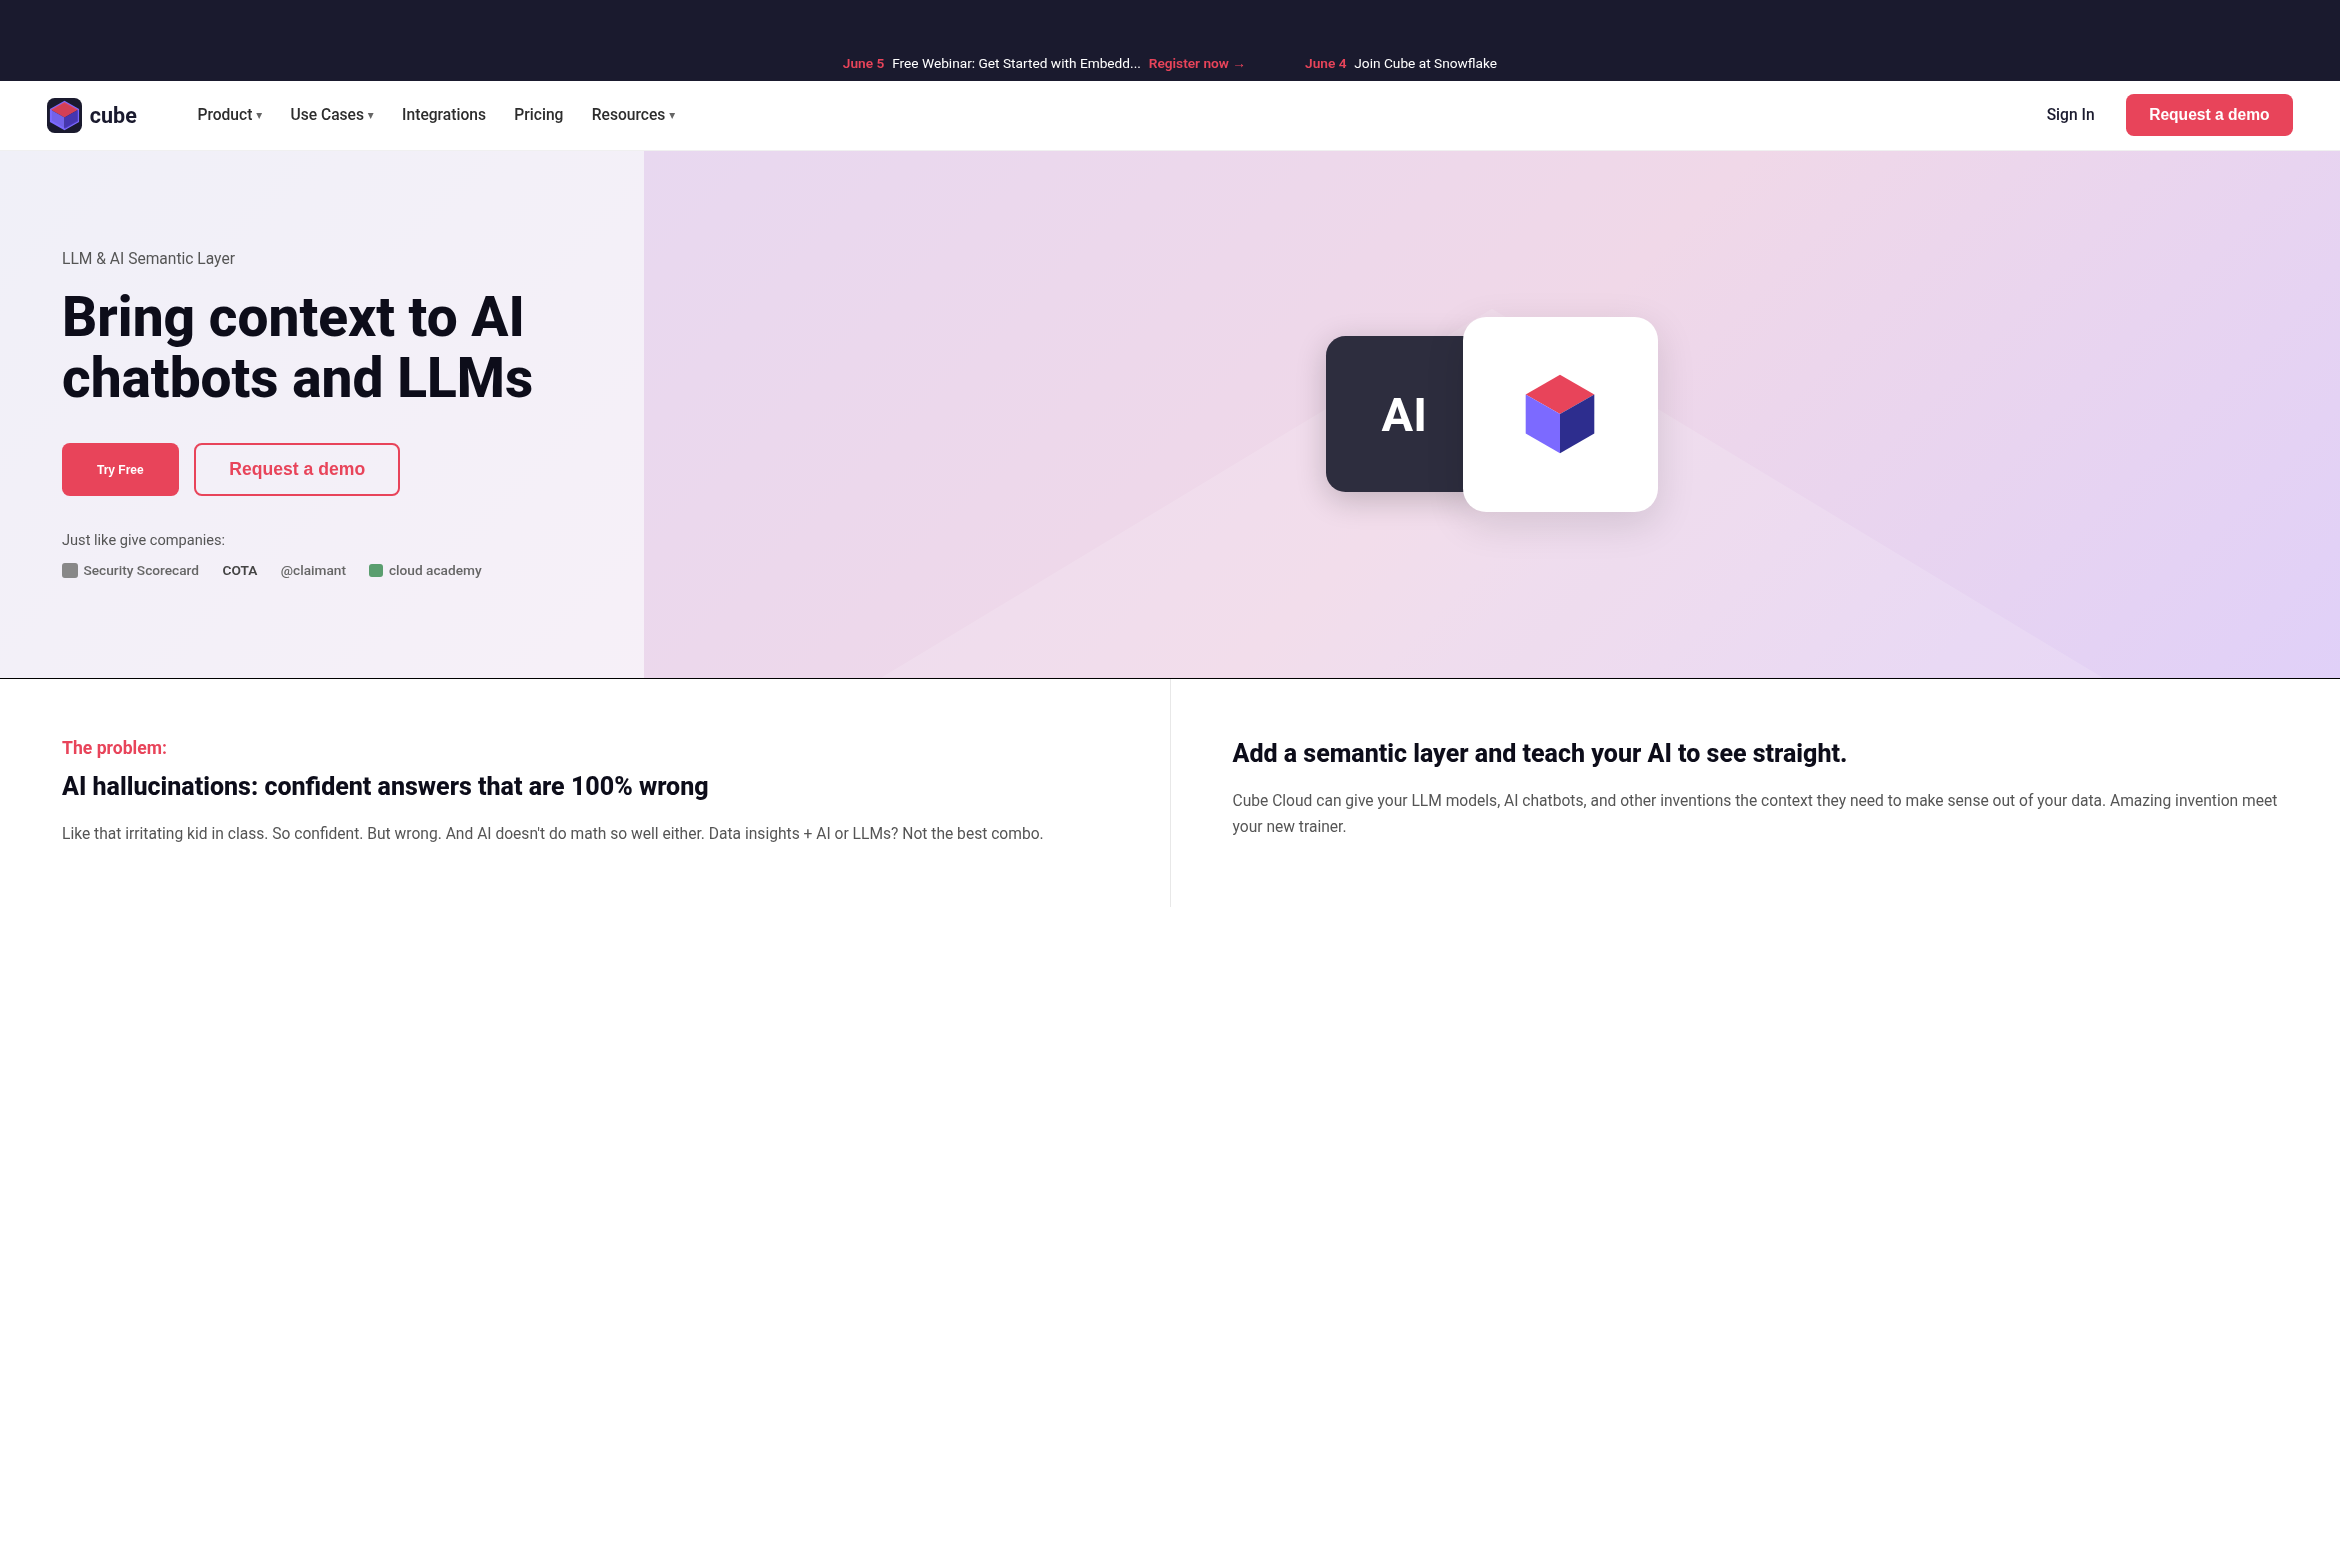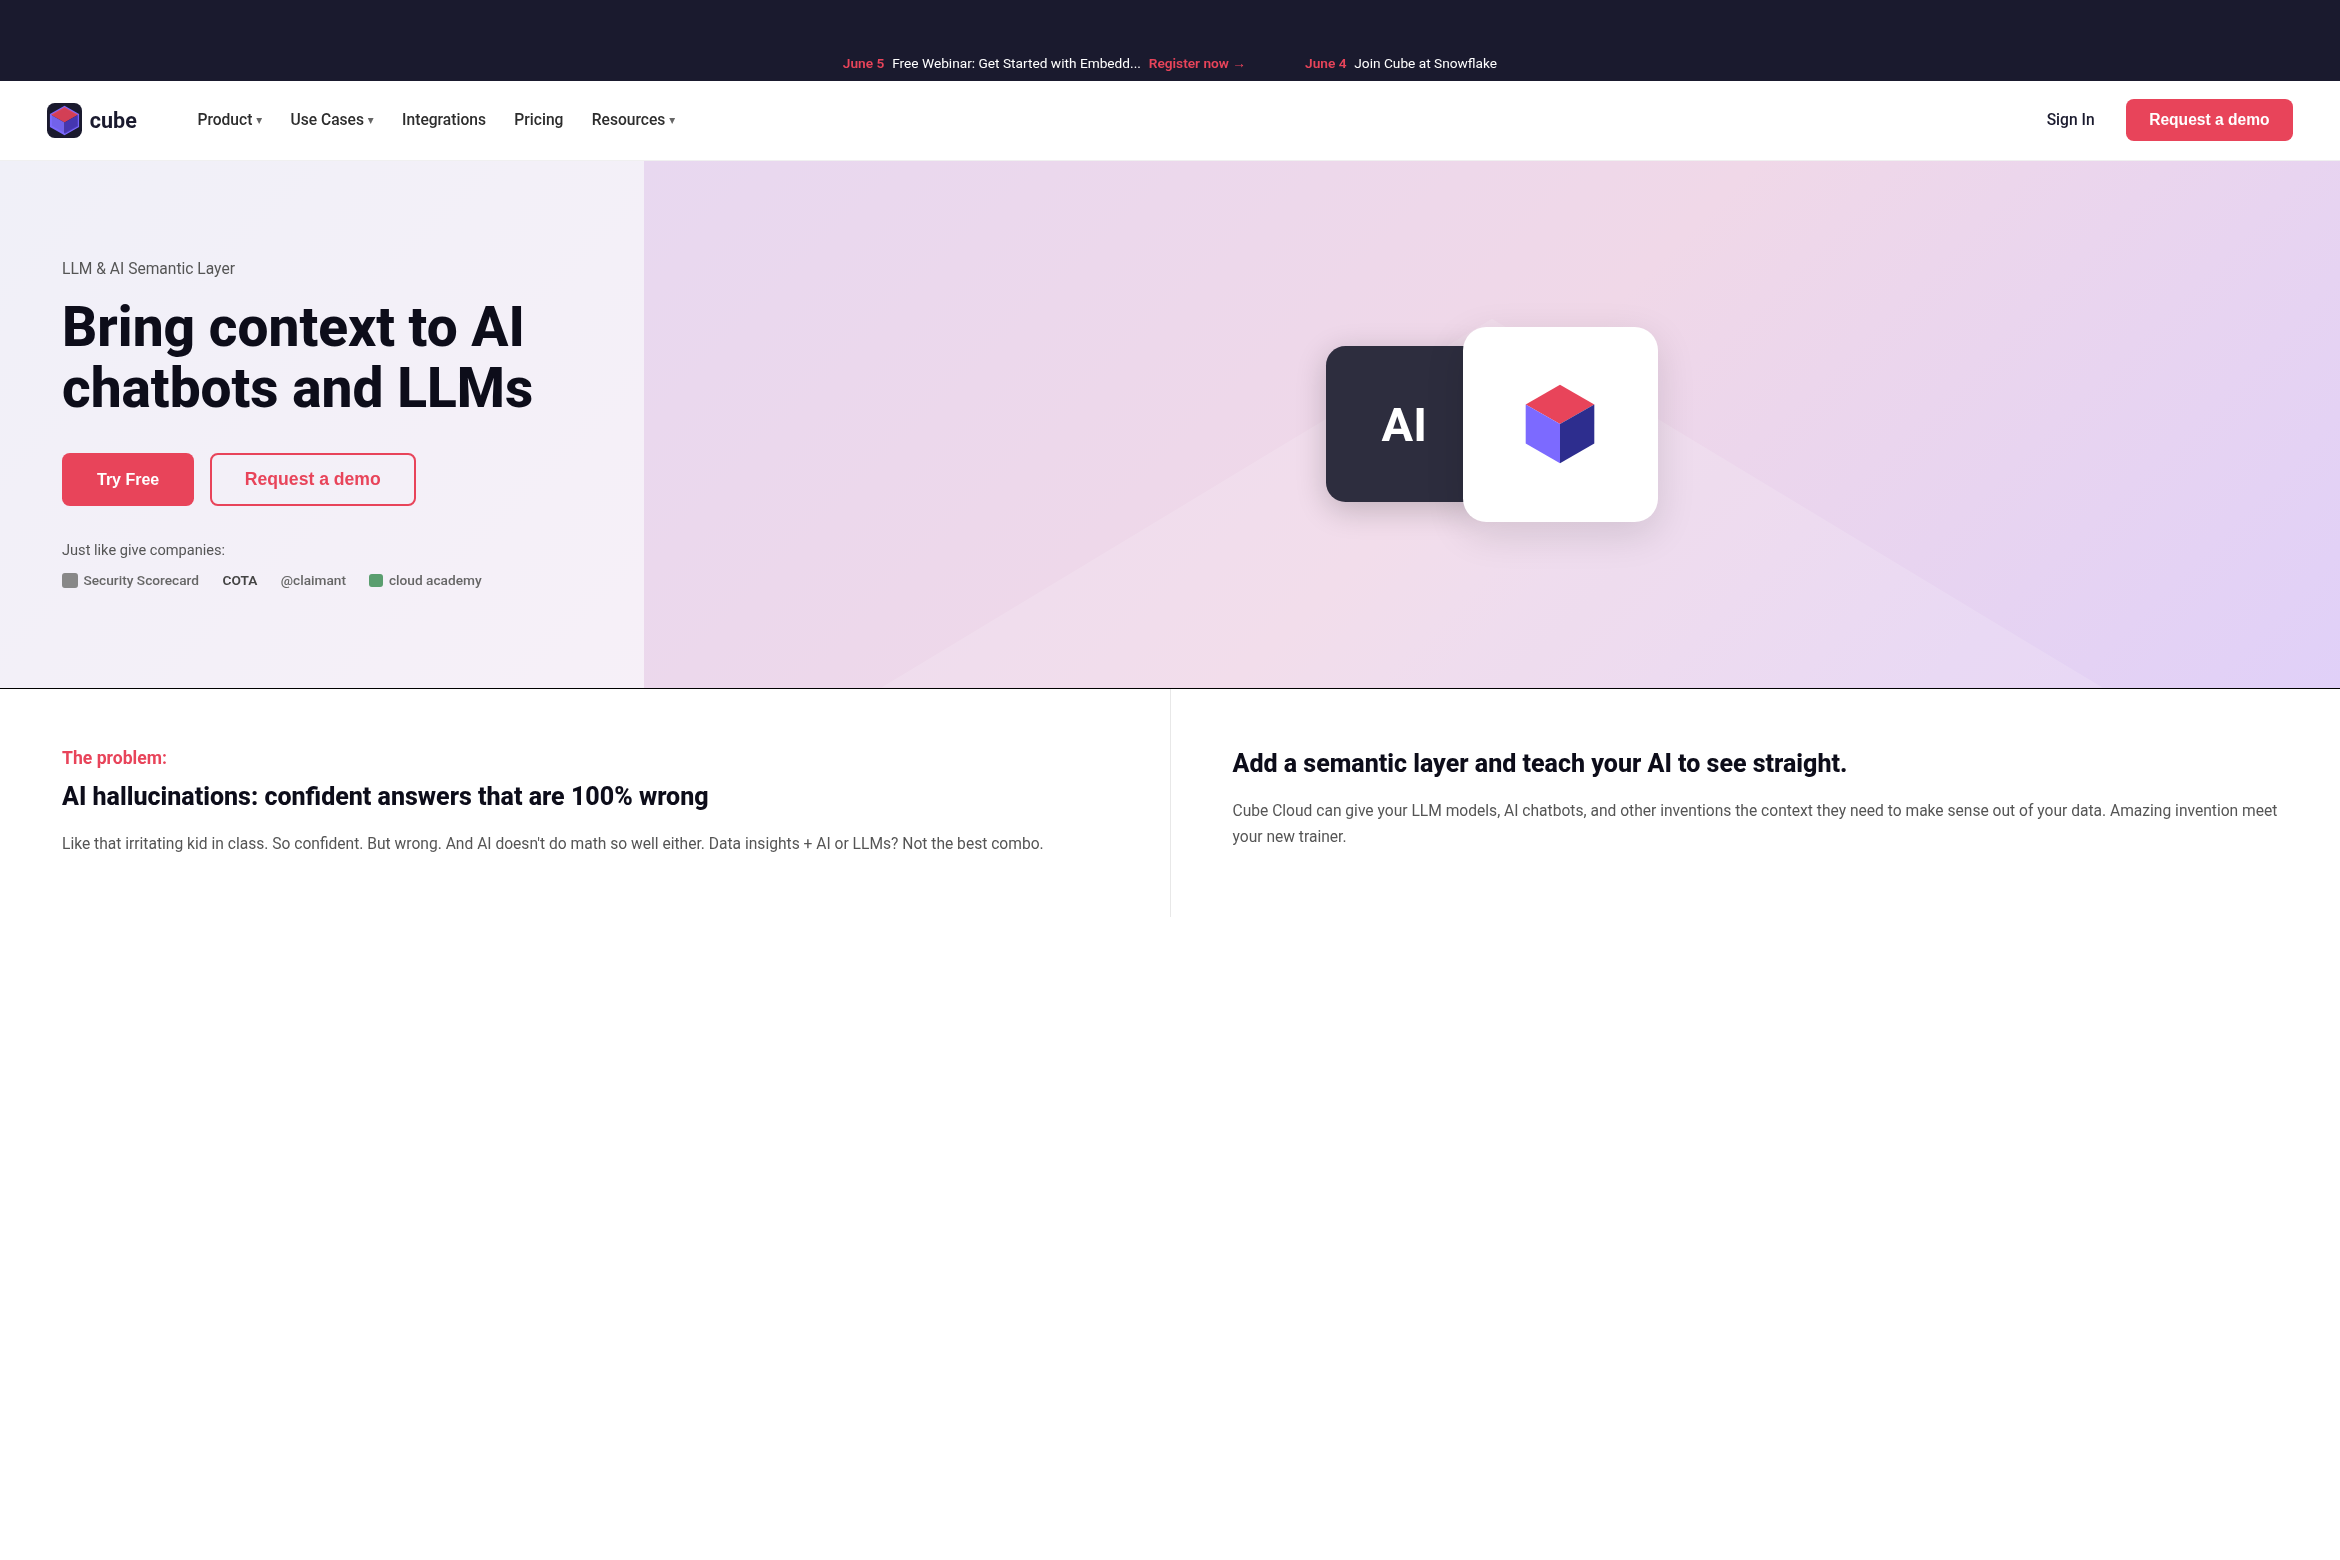--- a/index.html
+++ b/index.html
@@ -37,21 +37,21 @@
       cursor: pointer;
     }
 
     
     .header {
       background: #fff;
       border-bottom: 1px solid #f0f0f0;
       display: flex;
       align-items: center;
       padding: 0 47px;
-      height: 80px;
+      height: 70px;
       position: sticky;
       top: 0;
       z-index: 100;
     }
     .logo {
       display: flex;
       align-items: center;
       gap: 7.8px;
       margin-right: 47px;
       cursor: pointer;
@@ -141,21 +141,21 @@
       display: flex;
       gap: 15.6px;
       margin-bottom: 35px;
     }
     .try-free-btn {
       background: #e8445a;
       color: #fff;
       border: none;
       border-radius: 7.8px;
       padding: 15.6px 35px;
-      font-size: 16px;
+      font-size: 12px;
       font-weight: 600;
       cursor: pointer;
     }
     .request-demo-outline-btn {
       background: transparent;
       color: #e8445a;
       border: 2px solid #e8445a;
       border-radius: 7.8px;
       padding: 13.7px 33px;
       font-size: 17.6px;

